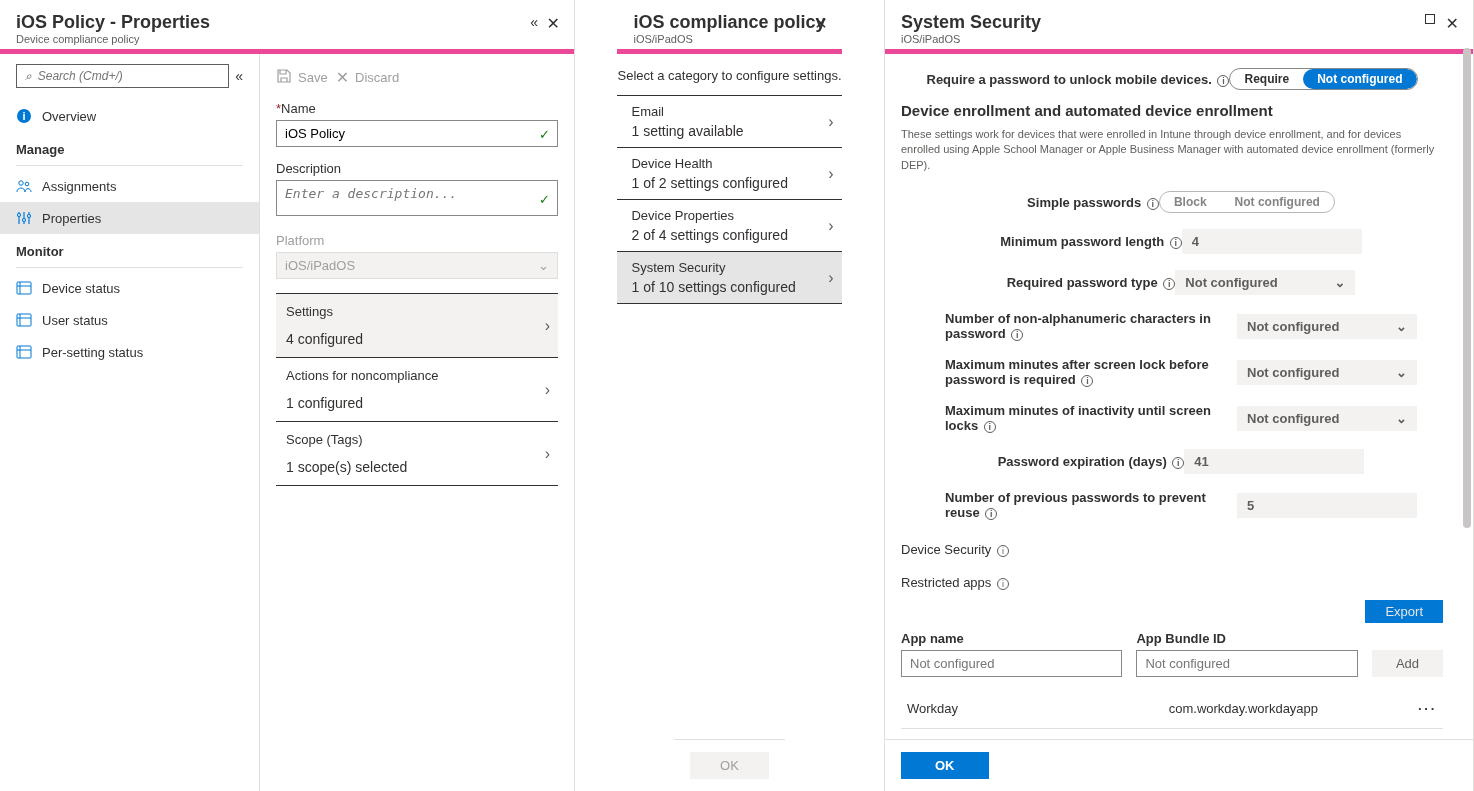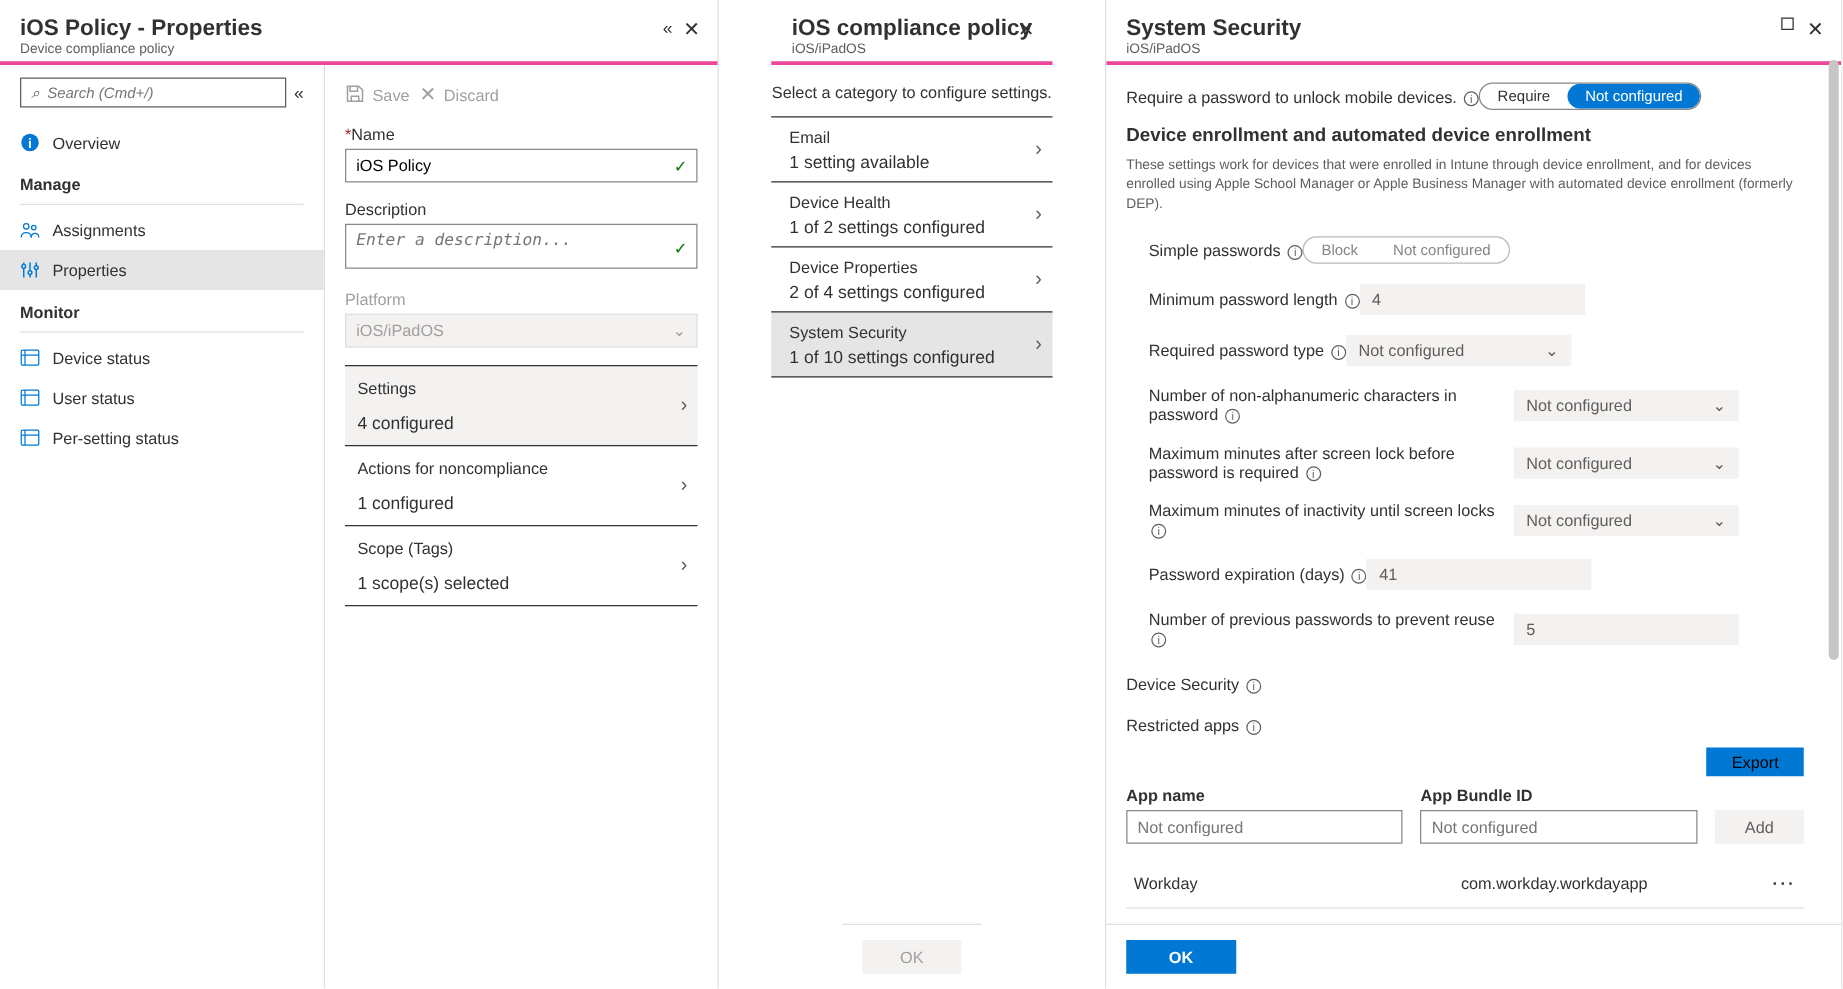--- a/index.html
+++ b/index.html
@@ -1,19 +1,19 @@
 <!DOCTYPE html>
 <html><head>
 <meta charset="utf-8">
 <style>
 * { box-sizing: border-box; margin: 0; padding: 0; }
 body { font-family: "Segoe UI", -apple-system, sans-serif; font-size: 13px; color: #323130; background: #fff; overflow: hidden; }
 .app { display: flex; width: 1474px; height: 791px; }
 .blade { border-right: 1px solid #e1dfdd; display: flex; flex-direction: column; }
-.blade-header { padding: 12px 16px 4px 16px; border-bottom: 3px solid #ec4899; min-height: 46px; position: relative; }
+.blade-header { padding: 12px 16px 4px 16px; border-bottom: 5px solid #ec4899; min-height: 46px; position: relative; }
 .blade-title { font-size: 18px; font-weight: 600; }
 .blade-subtitle { font-size: 11px; color: #605e5c; margin-top: 0; }
 .blade-close { position: absolute; top: 14px; right: 14px; cursor: pointer; font-size: 16px; color: #323130; }
 .blade-collapse { position: absolute; top: 14px; right: 36px; cursor: pointer; font-size: 14px; color: #323130; }
 .blade-maximize { position: absolute; top: 14px; right: 38px; cursor: pointer; font-size: 12px; color: #323130; border: 1px solid #323130; width: 10px; height: 10px; }
 
 
 .blade1 { width: 575px; flex-shrink: 0; display: flex; flex-direction: row; }
 .blade1-nav { width: 260px; border-right: 1px solid #e1dfdd; padding-top: 10px; }
 .blade1-main { flex: 1; padding: 14px 16px; }
@@ -55,36 +55,36 @@
 .cat-row:last-child { border-bottom: 1px solid #323130; }
 .cat-label { font-size: 13px; }
 .cat-status { font-size: 14px; margin-top: 4px; }
 .blade2-footer { padding: 12px 16px; border-top: 1px solid #e1dfdd; }
 .btn-ok { background: #f3f2f1; border: none; padding: 6px 30px; font-size: 13px; color: #a19f9d; cursor: pointer; }
 .btn-ok-primary { background: #0078d4; border: none; padding: 6px 34px; font-size: 13px; color: #fff; font-weight: 600; cursor: pointer; }
 
 
 .blade3 { flex: 1; display: flex; flex-direction: column; overflow: hidden; }
 .blade3-body { flex: 1; overflow-y: auto; padding: 10px 30px 10px 16px; }
-.setting-row { display: flex; align-items: center; justify-content: flex-start; padding: 4px 0; margin-bottom: 8px; }
+.setting-row { display: flex; align-items: center; justify-content: center; padding: 4px 0; margin-bottom: 8px; font-weight: bold; }
 .setting-label { font-size: 13px; max-width: 310px; padding-left: 18px; }
 .setting-label.noindent { padding-left: 0; }
 .info-icon { display: inline-block; width: 12px; height: 12px; border: 1px solid #605e5c; border-radius: 50%; font-size: 9px; text-align: center; line-height: 11px; color: #605e5c; margin-left: 2px; }
 .toggle-pill { display: inline-flex; border: 1px solid #8a8886; border-radius: 12px; overflow: hidden; }
 .toggle-opt { padding: 3px 14px; font-size: 12px; }
 .toggle-opt.active { background: #0078d4; color: #fff; border-radius: 11px; }
 .dd-control { width: 180px; background: #f3f2f1; border: none; padding: 5px 10px; font-size: 13px; color: #605e5c; display: flex; justify-content: space-between; align-items: center; }
 .txt-control { width: 180px; background: #f3f2f1; border: none; padding: 5px 10px; font-size: 13px; color: #605e5c; }
 
 .section-h { font-size: 15px; font-weight: 600; margin: 6px 0 8px 0; }
 .section-desc { font-size: 11px; color: #605e5c; line-height: 1.4; margin-bottom: 14px; }
 .section-sub { font-size: 13px; margin: 18px 0 10px 0; }
 
 .export-row { display: flex; justify-content: flex-end; margin-bottom: 8px; }
-.btn-export { background: #0078d4; color: #000000; border: none; padding: 4px 20px; font-size: 13px; cursor: pointer; }
+.btn-export { background: #0078d4; color: #e5e5e5; border: none; padding: 4px 20px; font-size: 13px; cursor: pointer; }
 .app-table { display: flex; gap: 14px; align-items: flex-end; margin-bottom: 12px; }
 .app-col { flex: 1; }
 .app-col-label { font-weight: 600; font-size: 13px; margin-bottom: 4px; }
 .app-input { width: 100%; border: 1px solid #8a8886; padding: 5px 8px; font-size: 13px; color: #605e5c; }
 .btn-add { background: #f3f2f1; border: none; padding: 6px 24px; font-size: 13px; color: #605e5c; }
 .app-row { display: flex; padding: 12px 6px; border-bottom: 1px solid #e1dfdd; font-size: 13px; }
 .app-row .c1 { flex: 1.05; }
 .app-row .c2 { flex: 1; }
 .app-row .more { cursor: pointer; letter-spacing: 2px; font-weight: bold; }
 

